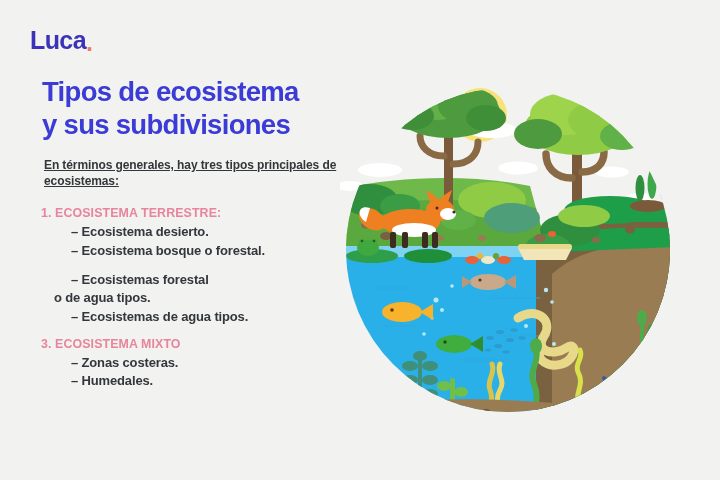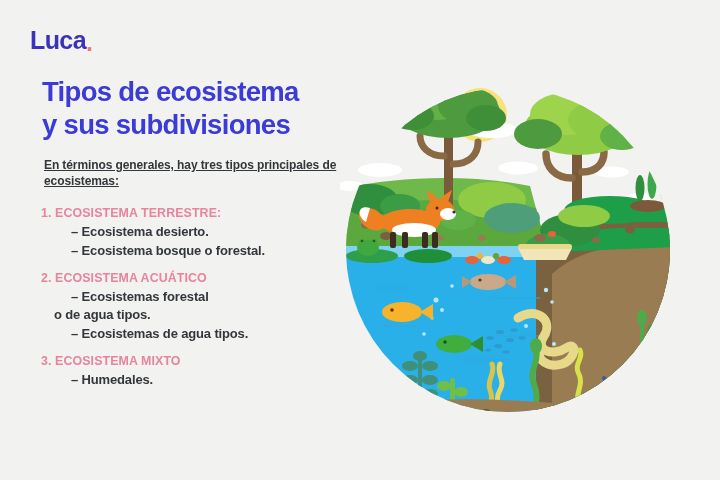--- a/index.html
+++ b/index.html
@@ -76,28 +76,28 @@
 
   <div class="sections">
 
     <div class="sec">
       <div class="sec-head">1. ECOSISTEMA TERRESTRE:</div>
       <div class="sec-item dash">– Ecosistema desierto.</div>
       <div class="sec-item dash">– Ecosistema bosque o forestal.</div>
     </div>
 
     <div class="sec">
-      <div class="sec-head">2. ECOSISTEMA ACUÁTICO</div>
       <div class="sec-item dash">– Ecosistemas forestal</div>
       <div class="sec-item cont">o de agua tipos.</div>
       <div class="sec-item dash">– Ecosistemas de agua tipos.</div>
     </div>
 
     <div class="sec">
       <div class="sec-head">3. ECOSISTEMA MIXTO</div>
+      <div class="sec-item dash">– Zonas costeras.</div>
       <div class="sec-item dash">– Humedales.</div>
     </div>
 
   </div>
 
   <div class="illo">
     <svg width="360" height="400" viewBox="0 0 360 400" xmlns="http://www.w3.org/2000/svg">
       <defs>
         <clipPath id="circleClip">
           <circle cx="168" cy="190" r="162"></circle>

